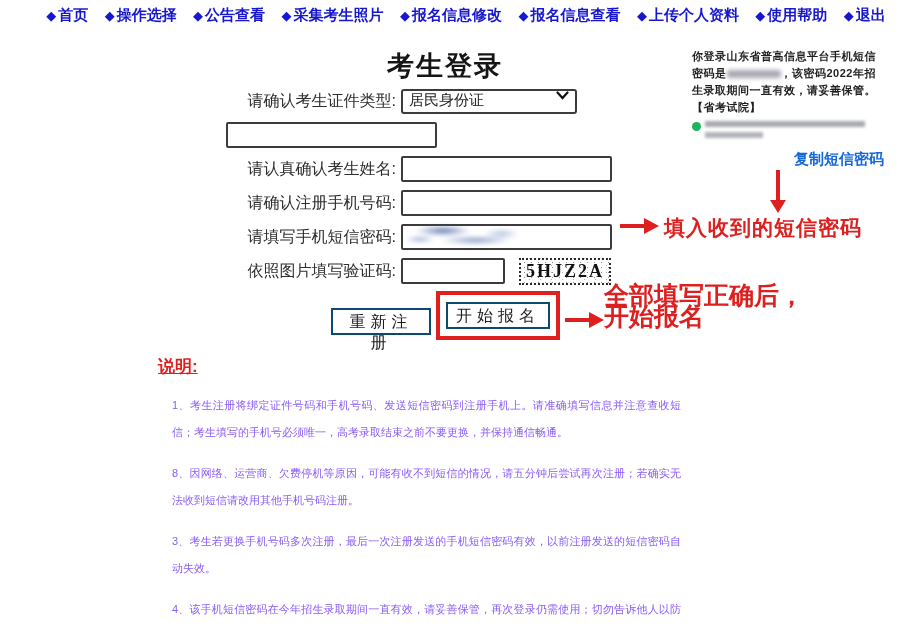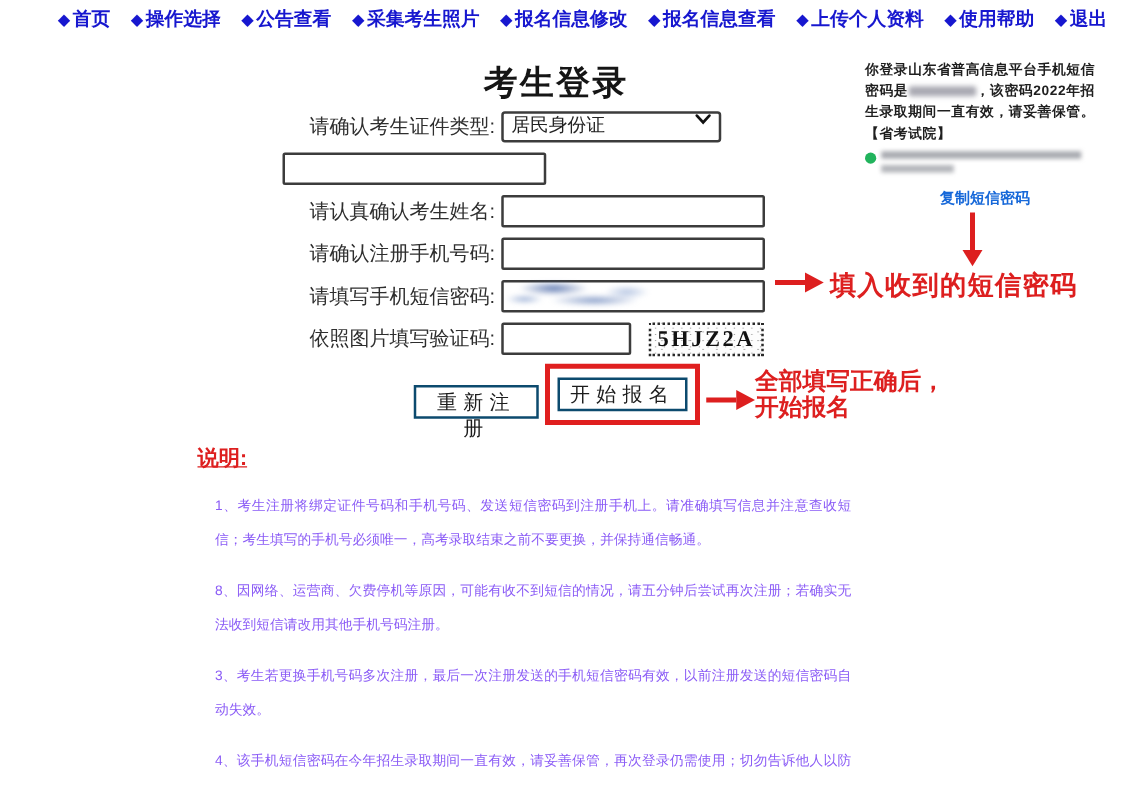--- a/index.html
+++ b/index.html
@@ -49,35 +49,35 @@
   .btn-start{width:104px;}
 
   
   .red{color:#dd1f1f;font-weight:bold;}
   .arrow-right{display:flex;align-items:center;}
   .arrow-right .stem{width:24px;height:4px;background:#dd1f1f;}
   .arrow-right .head{width:0;height:0;border-left:15px solid #dd1f1f;border-top:8px solid transparent;border-bottom:8px solid transparent;}
   .anno-sms-arrow{position:absolute;left:620px;top:218px;}
   .anno-sms-text{position:absolute;left:664px;top:214px;font-size:21px;letter-spacing:1px;}
   .anno-start-arrow{position:absolute;left:565px;top:312px;}
-  .anno-start-text{position:absolute;left:604px;top:295px;font-size:19px;line-height:21px;}
+  .anno-start-text{position:absolute;left:604px;top:285px;font-size:25px;line-height:21px;}
   .arrow-down{position:absolute;left:766px;top:170px;width:24px;display:flex;flex-direction:column;align-items:center;}
   .arrow-down .stem{width:4px;height:30px;background:#dd1f1f;}
   .arrow-down .head{width:0;height:0;border-top:13px solid #dd1f1f;border-left:8px solid transparent;border-right:8px solid transparent;}
 
   
   .sms-panel{position:absolute;left:692px;top:48px;width:192px;}
   .sms-text{font-size:11px;font-weight:bold;color:#1f1f1f;line-height:17px;letter-spacing:.5px;}
   .redact{display:inline-block;width:54px;height:8px;background:#a9a9b2;border-radius:2px;filter:blur(2px);vertical-align:middle;}
   .sms-meta{margin-top:5px;display:flex;align-items:flex-start;}
   .gdot{width:9px;height:9px;border-radius:50%;background:#21b35c;flex:none;margin-top:1px;}
   .gbars{margin-left:4px;}
   .gbar1{width:160px;height:6px;background:#a8aab0;filter:blur(1.5px);margin-bottom:5px;}
   .gbar2{width:58px;height:6px;background:#b3b5ba;filter:blur(1.5px);}
-  .copy-link{margin-top:12px;text-align:center;font-size:12px;font-weight:bold;color:#1668d9;
+  .copy-link{margin-top:12px;text-align:right;font-size:15px;font-weight:bold;color:#1668d9;
              filter:blur(.6px);cursor:pointer;font-family:Liberation Mono, monospace;}
 
   
   .notes-head{position:absolute;left:158px;top:355px;font-size:17px;text-decoration:underline;}
   .notes{position:absolute;left:158px;top:378px;width:537px;}
   .notes p{margin:14px;font-size:11px;line-height:27px;color:#8b5cf6;text-align:justify;}
 
   .chev svg{display:block;}
 </style>
 </head>

